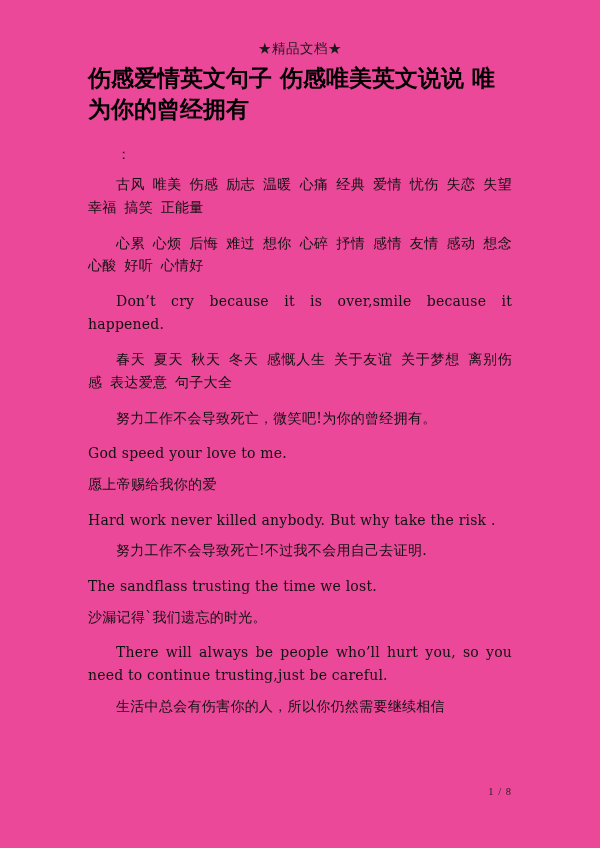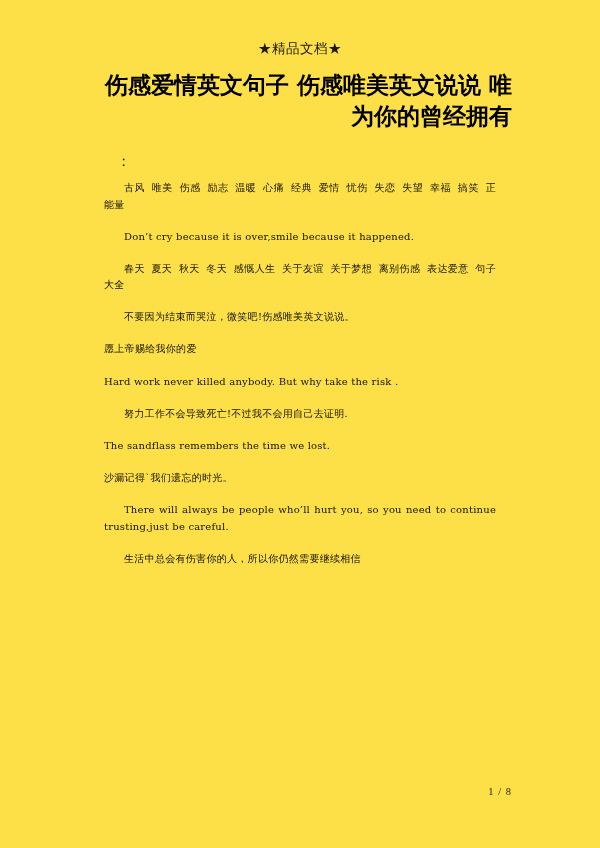--- a/index.html
+++ b/index.html
@@ -16,21 +16,21 @@
     color: #111111;
     -webkit-font-smoothing: antialiased;
   }
 
   .page {
     position: absolute;
     left: 0;
     top: 0;
     width: 600px;
     height: 848px;
-    background: #fde047;
+    background: #ec4899;
   }
 
   .content {
     position: absolute;
     left: 88px;
     top: 0;
     width: 424px;
   }
 
   
@@ -40,36 +40,36 @@
     font-family: "DejaVu Serif", "Liberation Serif", serif;
     letter-spacing: 0.5px;
     color: #1a1a1a;
     margin-top: 40px;
     line-height: 1.2;
     white-space: nowrap;
   }
 
   
   .doc-title {
-    text-align: right;
+    text-align: left;
     font-size: 23px;
     font-weight: bold;
     line-height: 1.32;
     color: #000000;
-    margin-top: 14px;
+    margin-top: 7px;
     font-family: "DejaVu Serif", "Liberation Serif", serif;
     letter-spacing: 0px;
   }
 
   
   .para {
-    font-size: 10px;
+    font-size: 14px;
     line-height: 1.62;
     color: #111111;
-    margin: 16px;
+    margin: 0;
     text-align: justify;
     text-justify: inter-character;
   }
   .para.cn {
     font-family: "DejaVu Serif", "Liberation Serif", serif;
     letter-spacing: 0.3px;
   }
   .para.en {
     font-family: "DejaVu Serif", "Liberation Serif", serif;
     letter-spacing: 0.2px;
@@ -120,35 +120,37 @@
 
     <div class="doc-title">
       <div>伤感爱情英文句子 伤感唯美英文说说 唯</div>
       <div>为你的曾经拥有</div>
     </div>
 
     <div class="colon-line">：</div>
 
     <p class="para cn indent taglist gap-sm">古风 唯美 伤感 励志 温暖 心痛 经典 爱情 忧伤 失恋 失望 幸福 搞笑 正能量</p>
 
+    <p class="para cn indent taglist gap-md">心累 心烦 后悔 难过 想你 心碎 抒情 感情 友情 感动 想念 心酸 好听 心情好</p>
 
     <p class="para en indent gap-md">Don’t cry because it is over,smile because it happened.</p>
 
     <p class="para cn indent taglist gap-md">春天 夏天 秋天 冬天 感慨人生 关于友谊 关于梦想 离别伤感 表达爱意 句子大全</p>
 
-    <p class="para cn indent gap-md">不要因为结束而哭泣，微笑吧!伤感唯美英文说说。</p>
+    <p class="para cn indent gap-md">努力工作不会导致死亡，微笑吧!为你的曾经拥有。</p>
 
+    <p class="para en noindent gap-md">God speed your love to me.</p>
 
     <p class="para cn noindent gap-sm">愿上帝赐给我你的爱</p>
 
     <p class="para en noindent gap-md">Hard work never killed anybody. But why take the risk .</p>
 
     <p class="para cn indent gap-sm">努力工作不会导致死亡!不过我不会用自己去证明.</p>
 
-    <p class="para en noindent gap-md">The sandflass remembers the time we lost.</p>
+    <p class="para en noindent gap-md">The sandflass trusting the time we lost.</p>
 
     <p class="para cn noindent gap-sm">沙漏记得`我们遗忘的时光。</p>
 
     <p class="para en indent gap-md">There will always be people who’ll hurt you, so you need to continue trusting,just be careful.</p>
 
     <p class="para cn indent gap-sm">生活中总会有伤害你的人，所以你仍然需要继续相信</p>
 
   </div>
 
   <div class="page-number">1 / 8</div>

